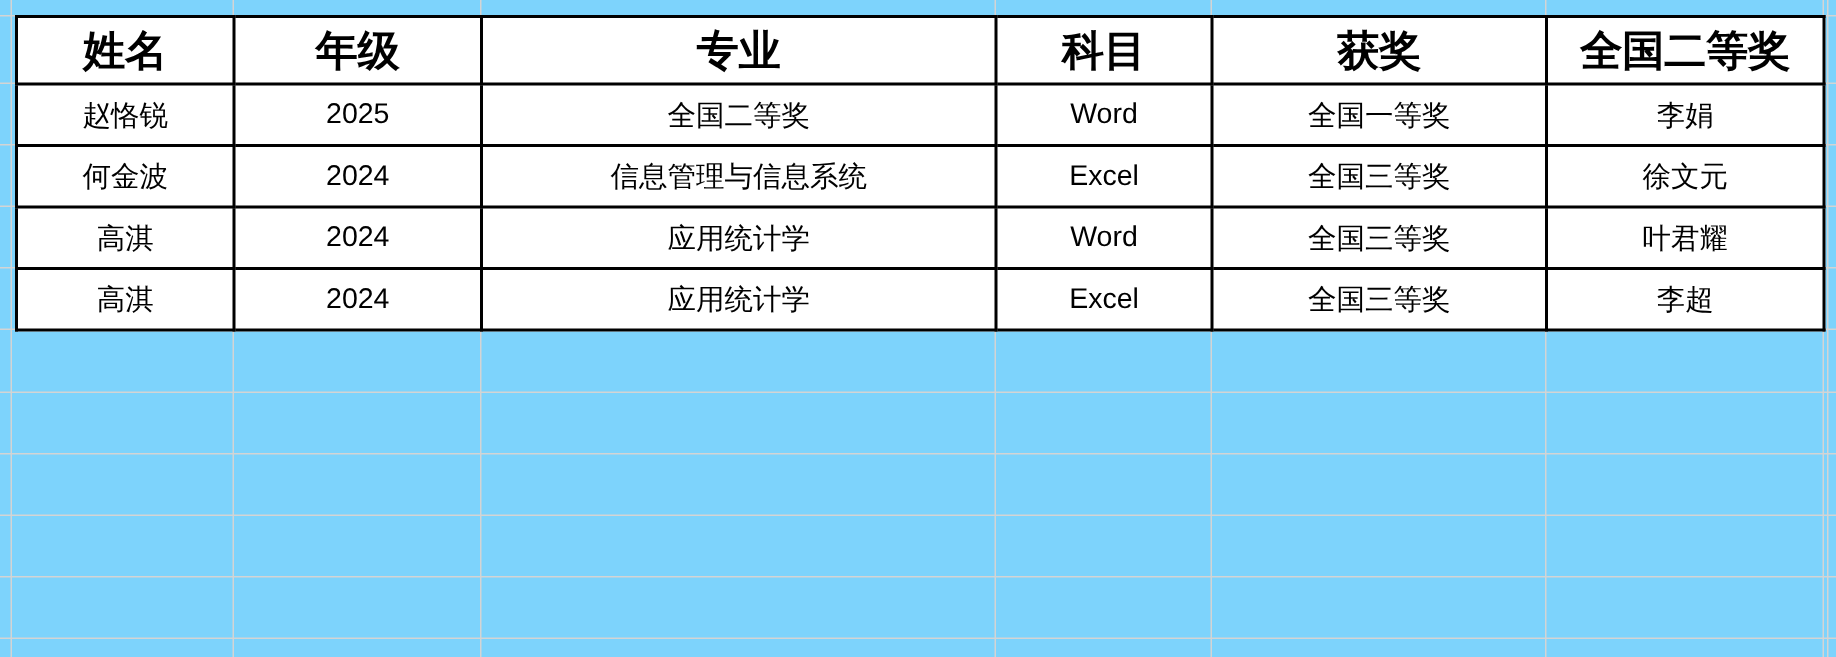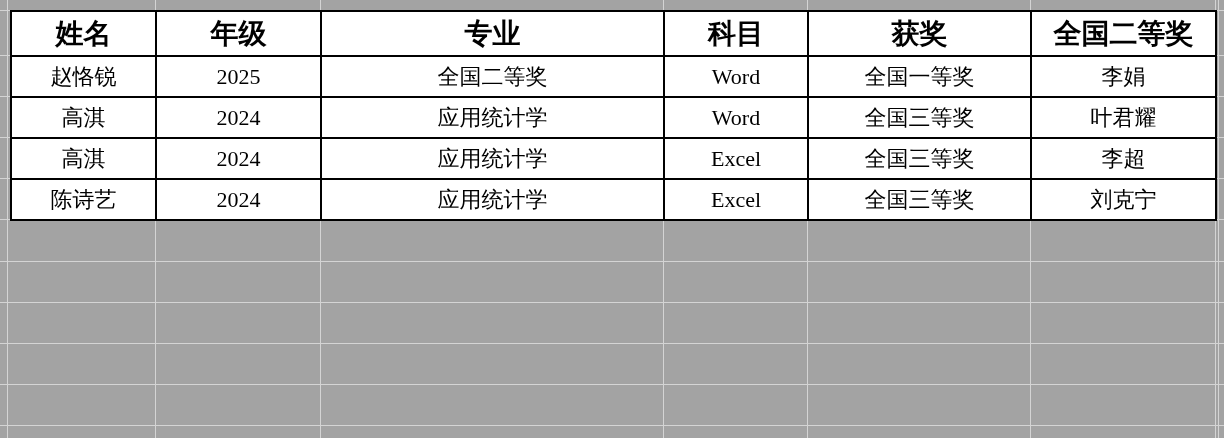--- a/index.html
+++ b/index.html
@@ -2,21 +2,21 @@
 <html><head>
 <meta charset="utf-8">
 <style>
   html, body { margin: 0; padding: 0; }
   body { font-family: "Liberation Serif", serif; }
 
   .canvas {
     position: relative;
     width: 1224px;
     height: 438px;
-    background: #a3a3a3;
+    background: #7dd3fc;
     overflow: hidden;
   }
 
   
   .gridline { position: absolute; background: #d4d4d4; z-index: 0; }
   .gridline.v { width: 1px; top: 0; height: 438px; }
   .gridline.h { height: 1px; left: 0; width: 1224px; }
 
   table.awards {
     position: absolute;
@@ -36,26 +36,26 @@
     overflow: hidden;
     white-space: nowrap;
   }
   table.awards th {
     height: 43px;
     font-size: 28px;
     font-weight: bold;
   }
   table.awards td {
     height: 39px;
-    font-size: 22px;
+    font-size: 19px;
     font-weight: normal;
   }
   
   .f-sans  { font-family: "Liberation Sans", sans-serif; }
-  .f-serif { font-family: Liberation Serif, serif; }
+  .f-serif { font-family: Liberation Sans, sans-serif; }
 </style>
 </head>
 <body>
 
 <div class="canvas">
   <div id="gridlines">
       <div class="gridline v" style="left: 7px;"></div>
       <div class="gridline v" style="left: 155px;"></div>
       <div class="gridline v" style="left: 320px;"></div>
       <div class="gridline v" style="left: 663px;"></div>
@@ -97,38 +97,38 @@
     <tbody id="tbody">
         <tr>
           <td class="f-sans">赵恪锐</td>
           <td class="f-serif">2025</td>
           <td class="f-serif">全国二等奖</td>
           <td class="f-serif">Word</td>
           <td class="f-serif">全国一等奖</td>
           <td class="f-serif">李娟</td>
         </tr>
         <tr>
+          <td class="f-sans">何金波</td>
+          <td class="f-serif">2024</td>
+          <td class="f-serif">信息管理与信息系统</td>
+          <td class="f-serif">Excel</td>
+          <td class="f-serif">全国三等奖</td>
+          <td class="f-serif">徐文元</td>
+        </tr>
+        <tr>
           <td class="f-sans">高淇</td>
           <td class="f-serif">2024</td>
           <td class="f-serif">应用统计学</td>
           <td class="f-serif">Word</td>
           <td class="f-serif">全国三等奖</td>
           <td class="f-serif">叶君耀</td>
         </tr>
         <tr>
           <td class="f-sans">高淇</td>
           <td class="f-serif">2024</td>
           <td class="f-serif">应用统计学</td>
           <td class="f-serif">Excel</td>
           <td class="f-serif">全国三等奖</td>
           <td class="f-serif">李超</td>
         </tr>
-        <tr>
-          <td class="f-sans">陈诗艺</td>
-          <td class="f-serif">2024</td>
-          <td class="f-serif">应用统计学</td>
-          <td class="f-serif">Excel</td>
-          <td class="f-serif">全国三等奖</td>
-          <td class="f-serif">刘克宁</td>
-        </tr>
       </tbody>
   </table>
 </div>
 
 </body></html>

